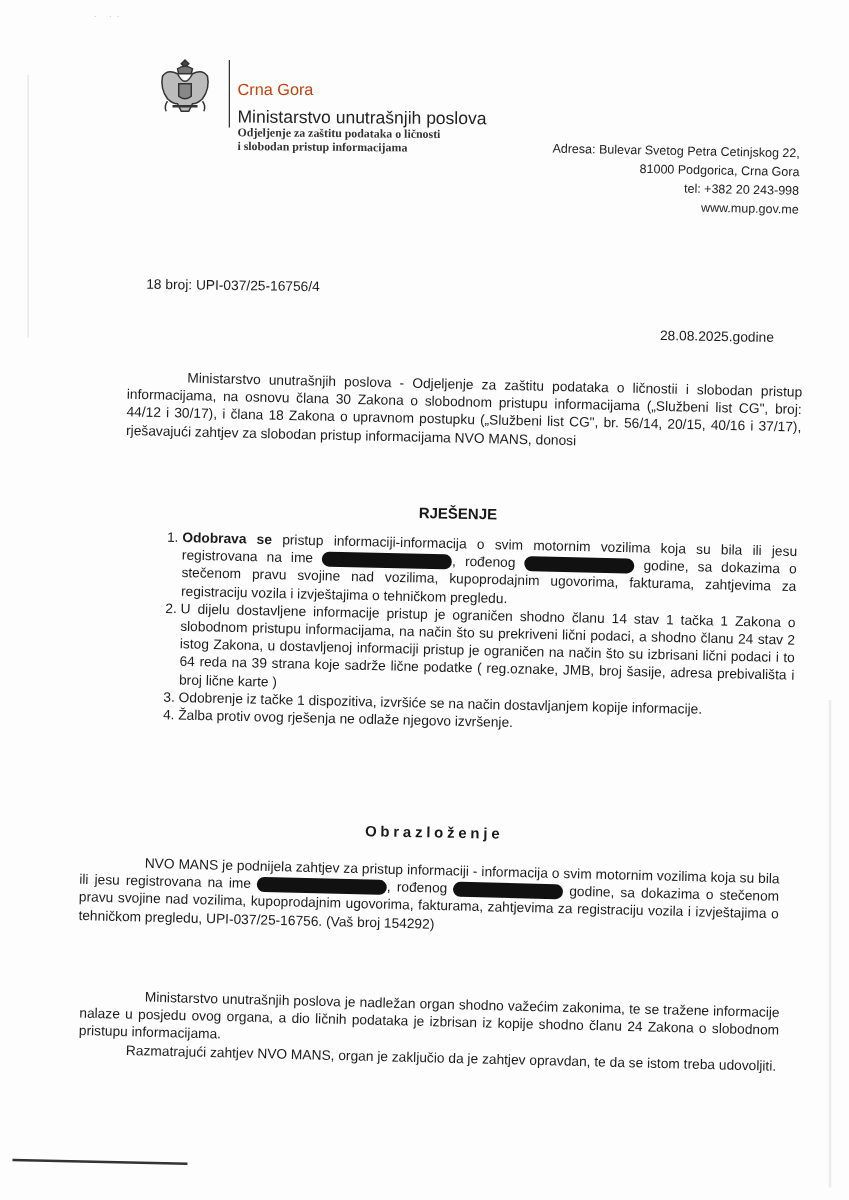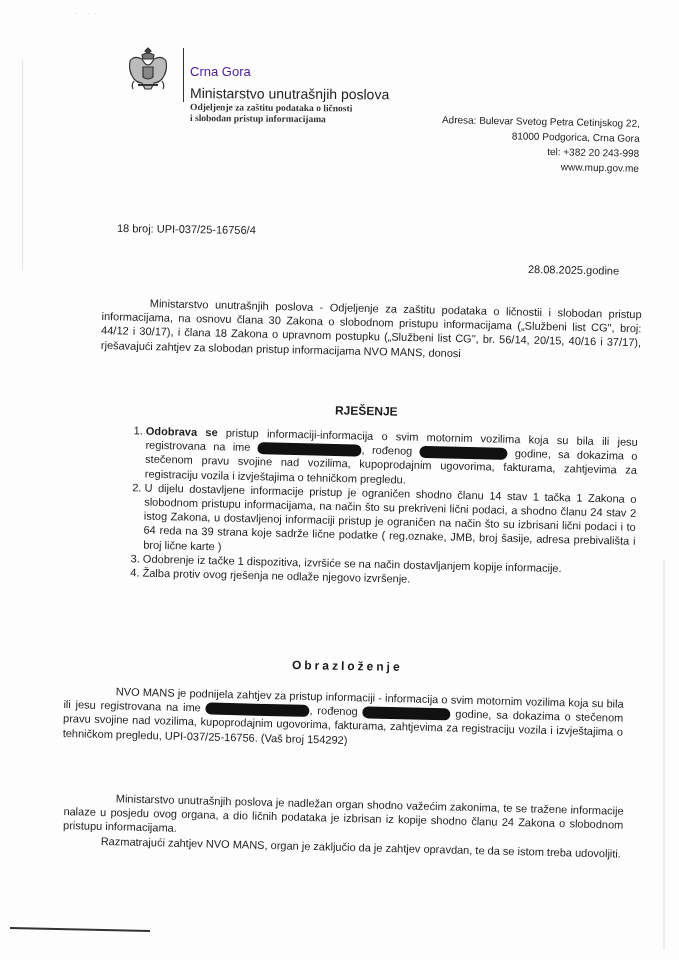--- a/index.html
+++ b/index.html
@@ -4,21 +4,21 @@
 <style>
   html,body{margin:0;padding:0;}
   body{width:679px;height:960px;background:#fff;position:relative;overflow:hidden;
        font-family:"Liberation Sans",sans-serif;color:#1a1a1a;}
   .page{position:absolute;left:0;top:0;width:679px;height:960px;background:#fdfdfd;}
   .edge-left{position:absolute;left:22px;top:60px;width:1px;height:210px;background:#e4e4e4;}
   .edge-right{position:absolute;left:663px;top:560px;width:2px;height:390px;background:#ececec;}
   .specks{position:absolute;left:75px;top:12px;font-size:10px;color:#d0d0d0;letter-spacing:3px;}
   .logo{position:absolute;left:126px;top:45px;width:44px;height:50px;}
   .logo-divider{position:absolute;left:183px;top:48px;width:1px;height:54px;background:#333;}
-  .org1{position:absolute;left:190px;top:64px;font-size:13px;color:#4c1d95;}
+  .org1{position:absolute;left:190px;top:64px;font-size:13px;color:#c2410c;}
   .org2{position:absolute;left:190px;top:85px;font-size:14px;color:#222;transform:rotate(0.4deg);transform-origin:left;}
   .org3{position:absolute;left:190px;top:102px;font-size:9.5px;font-family:"Liberation Serif",serif;font-weight:bold;line-height:11px;color:#333;transform:rotate(0.5deg);transform-origin:left;}
   .addr{position:absolute;left:440px;top:112px;font-size:10px;line-height:15px;text-align:right;width:200px;color:#222;transform:rotate(1.1deg);transform-origin:left top;}
   .addr div{white-space:nowrap;}
   .refno{position:absolute;left:117px;top:222px;font-size:11px;color:#1c1c1c;transform:rotate(0.8deg);transform-origin:left;}
   .date{position:absolute;left:528px;top:263px;font-size:11px;color:#1c1c1c;transform:rotate(1deg);transform-origin:left;}
   .body-block{position:absolute;font-size:11px;line-height:14.2px;color:#1c1c1c;transform-origin:left top;}
   .intro{left:102px;top:295px;width:540px;transform:rotate(1.3deg);text-align:justify;}
   .intro .indent{display:inline-block;width:48px;}
   .heading1{position:absolute;left:335px;top:404px;font-size:12px;font-weight:bold;transform:rotate(1deg);}

